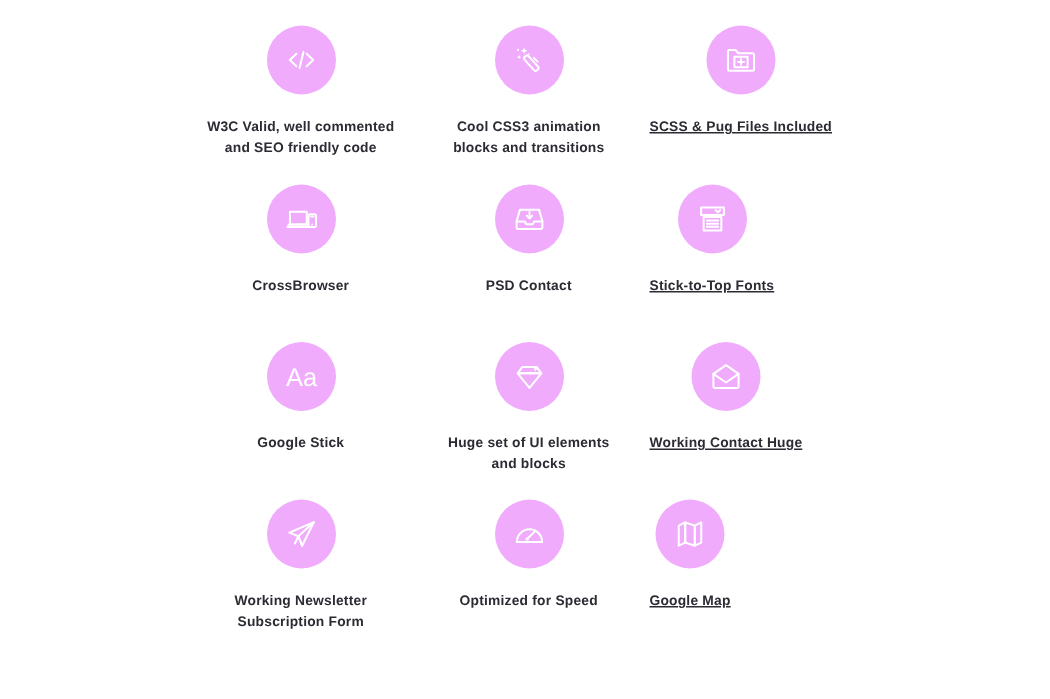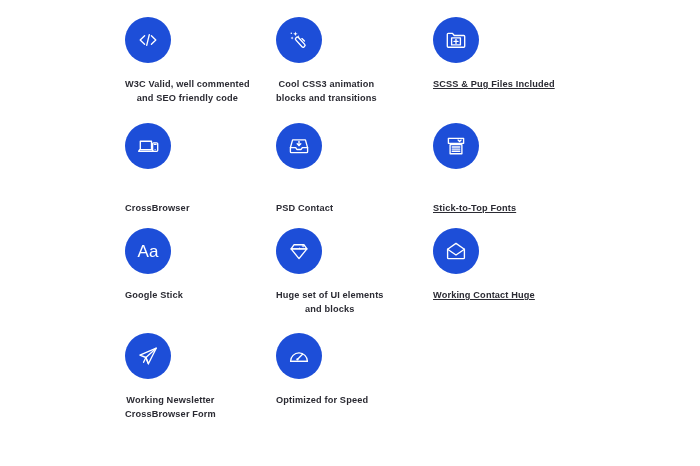--- a/index.html
+++ b/index.html
@@ -20,29 +20,29 @@
     height: 466px;
     display: grid;
     grid-template-columns: 125px 151px 153px 1fr;
     grid-template-rows: 17px 106px 105px 105px 1fr;
     box-sizing: border-box;
   }
 
   .feature-item {
     display: flex;
     flex-direction: column;
-    align-items: flex-start;
+    align-items: center;
     justify-content: flex-start;
   }
 
   .icon-circle {
     width: 46px;
     height: 46px;
     border-radius: 50%;
-    background: #1d4ed8;
+    background: #f0abfc;
     display: flex;
     align-items: center;
     justify-content: center;
     flex: 0 0 auto;
   }
 
   .icon-circle svg {
     display: block;
     width: 26px;
     height: 26px;
@@ -78,21 +78,21 @@
     letter-spacing: 0.15px;
     white-space: pre-line;
     max-width: 150px;
   }
 
   
   .c1 { grid-column: 2; }
   .c2 { grid-column: 3; }
   .c3 { grid-column: 4; justify-self: start; }
   .r1 { grid-row: 2; }
-  .r2 { grid-row: 3; gap: 18px; }
+  .r2 { grid-row: 3; }
   .r3 { grid-row: 4; }
   .r4 { grid-row: 5; }
   .c3 .feature-label,
   .c3 .icon-circle { margin-left: 0; text-decoration: underline; }
   .c3 { padding-left: 4px; }
 </style>
 </head>
 <body>
 
 <div id="features-grid">
@@ -209,29 +209,39 @@
 
   <div class="feature-item c1 r4">
     <div class="icon-circle">
       <svg viewBox="0 0 26 26" aria-hidden="true">
         <path class="st" d="M21.2 5.2L4.9 12.1l6 2.4 2.5 6.3z"></path>
         <polyline class="st" points="21.2,5.2 10.9,14.5 13.4,20.8"></polyline>
         <line class="st" x1="10.9" y1="14.5" x2="8.6" y2="19.3"></line>
       </svg>
     </div>
     <div class="feature-label">Working Newsletter
-CrossBrowser Form</div>
+Subscription Form</div>
   </div>
 
   <div class="feature-item c2 r4">
     <div class="icon-circle">
       <svg viewBox="0 0 26 26" aria-hidden="true">
         <path class="st" d="M4.6 18.3a8.4 8.4 0 1 1 16.8 0z"></path>
         <line class="st" x1="4.6" y1="18.3" x2="21.4" y2="18.3"></line>
         <line class="st" x1="16.5" y1="11.3" x2="11.6" y2="16.2"></line>
         <circle class="fl" cx="11.4" cy="16.4" r="1.15"></circle>
       </svg>
     </div>
     <div class="feature-label">Optimized for Speed</div>
   </div>
 
+  <div class="feature-item c3 r4">
+    <div class="icon-circle">
+      <svg viewBox="0 0 26 26" aria-hidden="true">
+        <path class="st" d="M5.5 7.4l4.3-2.1v13.4l-4.3 2.1z"></path>
+        <path class="st" d="M9.8 5.3l6.4 2.1v13.4l-6.4-2.1z"></path>
+        <path class="st" d="M16.2 7.4l4.3-2.1v13.4l-4.3 2.1z"></path>
+      </svg>
+    </div>
+    <div class="feature-label">Google Map</div>
+  </div>
 
 </div>
 
 </body></html>

